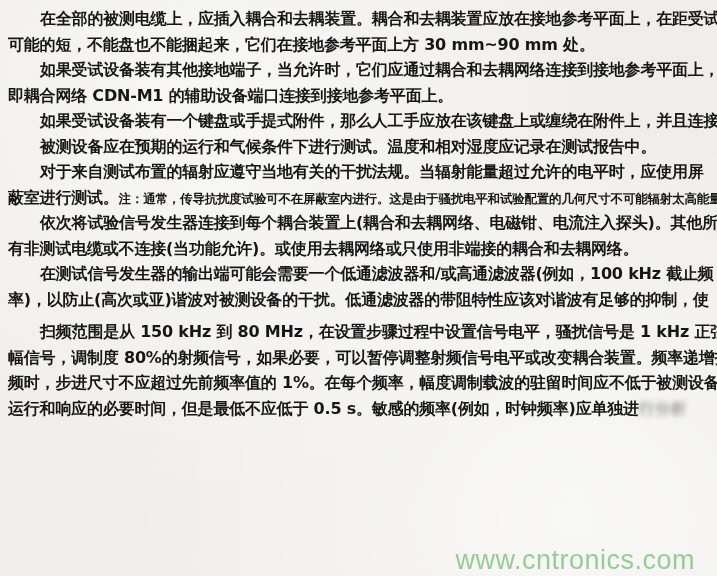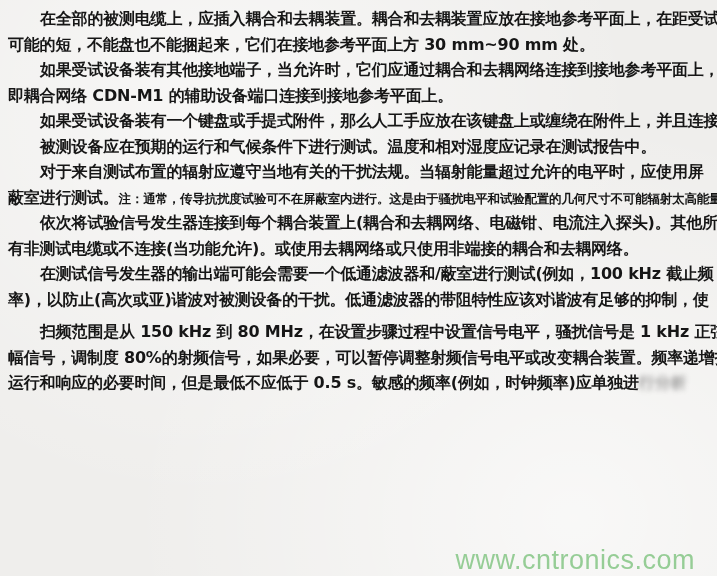--- a/index.html
+++ b/index.html
@@ -59,20 +59,21 @@
   <div class="line indent">在全部的被测电缆上，应插入耦合和去耦装置。耦合和去耦装置应放在接地参考平面上，在距受试</div>
   <div class="line">可能的短，不能盘也不能捆起来，它们在接地参考平面上方 30 mm~90 mm 处。</div>
   <div class="line indent">如果受试设备装有其他接地端子，当允许时，它们应通过耦合和去耦网络连接到接地参考平面上，</div>
   <div class="line">即耦合网络 CDN-M1 的辅助设备端口连接到接地参考平面上。</div>
   <div class="line indent">如果受试设备装有一个键盘或手提式附件，那么人工手应放在该键盘上或缠绕在附件上，并且连接</div>
   <div class="line indent">被测设备应在预期的运行和气候条件下进行测试。温度和相对湿度应记录在测试报告中。</div>
   <div class="line indent">对于来自测试布置的辐射应遵守当地有关的干扰法规。当辐射能量超过允许的电平时，应使用屏</div>
   <div class="line"><span>蔽室进行测试。</span><span class="note-text">注：通常，传导抗扰度试验可不在屏蔽室内进行。这是由于骚扰电平和试验配置的几何尺寸不可能辐射太高能量，</span></div>
   <div class="line indent">依次将试验信号发生器连接到每个耦合装置上(耦合和去耦网络、电磁钳、电流注入探头)。其他所</div>
   <div class="line">有非测试电缆或不连接(当功能允许)。或使用去耦网络或只使用非端接的耦合和去耦网络。</div>
-  <div class="line indent">在测试信号发生器的输出端可能会需要一个低通滤波器和/蔽室进行测试(例如，100 kHz 截止频</div>
+  <div class="line indent">在测试信号发生器的输出端可能会需要一个低通滤波器和/或高通滤波器(例如，100 kHz 截止频</div>
   <div class="line">率)，以防止(高次或亚)谐波对被测设备的干扰。低通滤波器的带阻特性应该对谐波有足够的抑制，使</div>
   <div class="line indent gap-before">扫频范围是从 150 kHz 到 80 MHz，在设置步骤过程中设置信号电平，骚扰信号是 1 kHz 正弦波调</div>
   <div class="line">幅信号，调制度 80%的射频信号，如果必要，可以暂停调整射频信号电平或改变耦合装置。频率递增扫</div>
+  <div class="line">频时，步进尺寸不应超过先前频率值的 1%。在每个频率，幅度调制载波的驻留时间应不低于被测设备</div>
   <div class="line"><span>运行和响应的必要时间，但是最低不应低于 0.5 s。敏感的频率(例如，时钟频率)应单独进</span><span class="obscured">行分析</span></div>
 </div>
 
 <div class="watermark">www.cntronics.com</div>
 
 </body></html>

